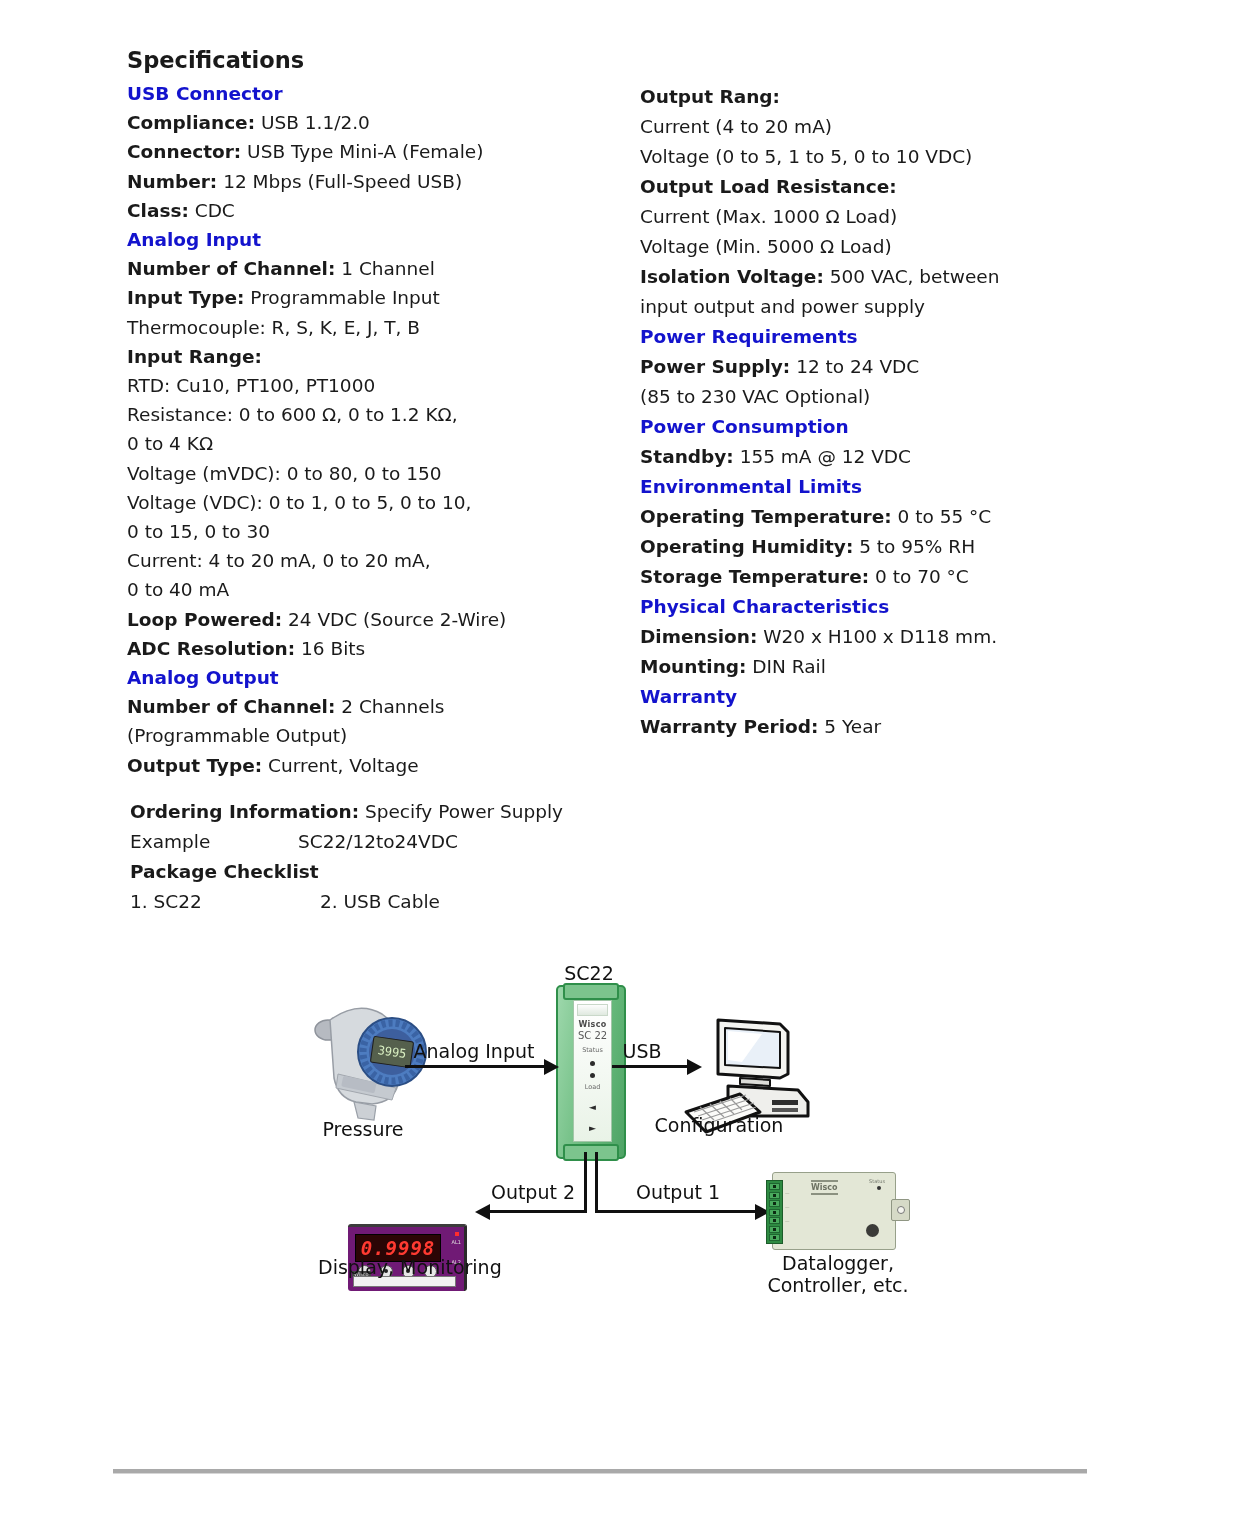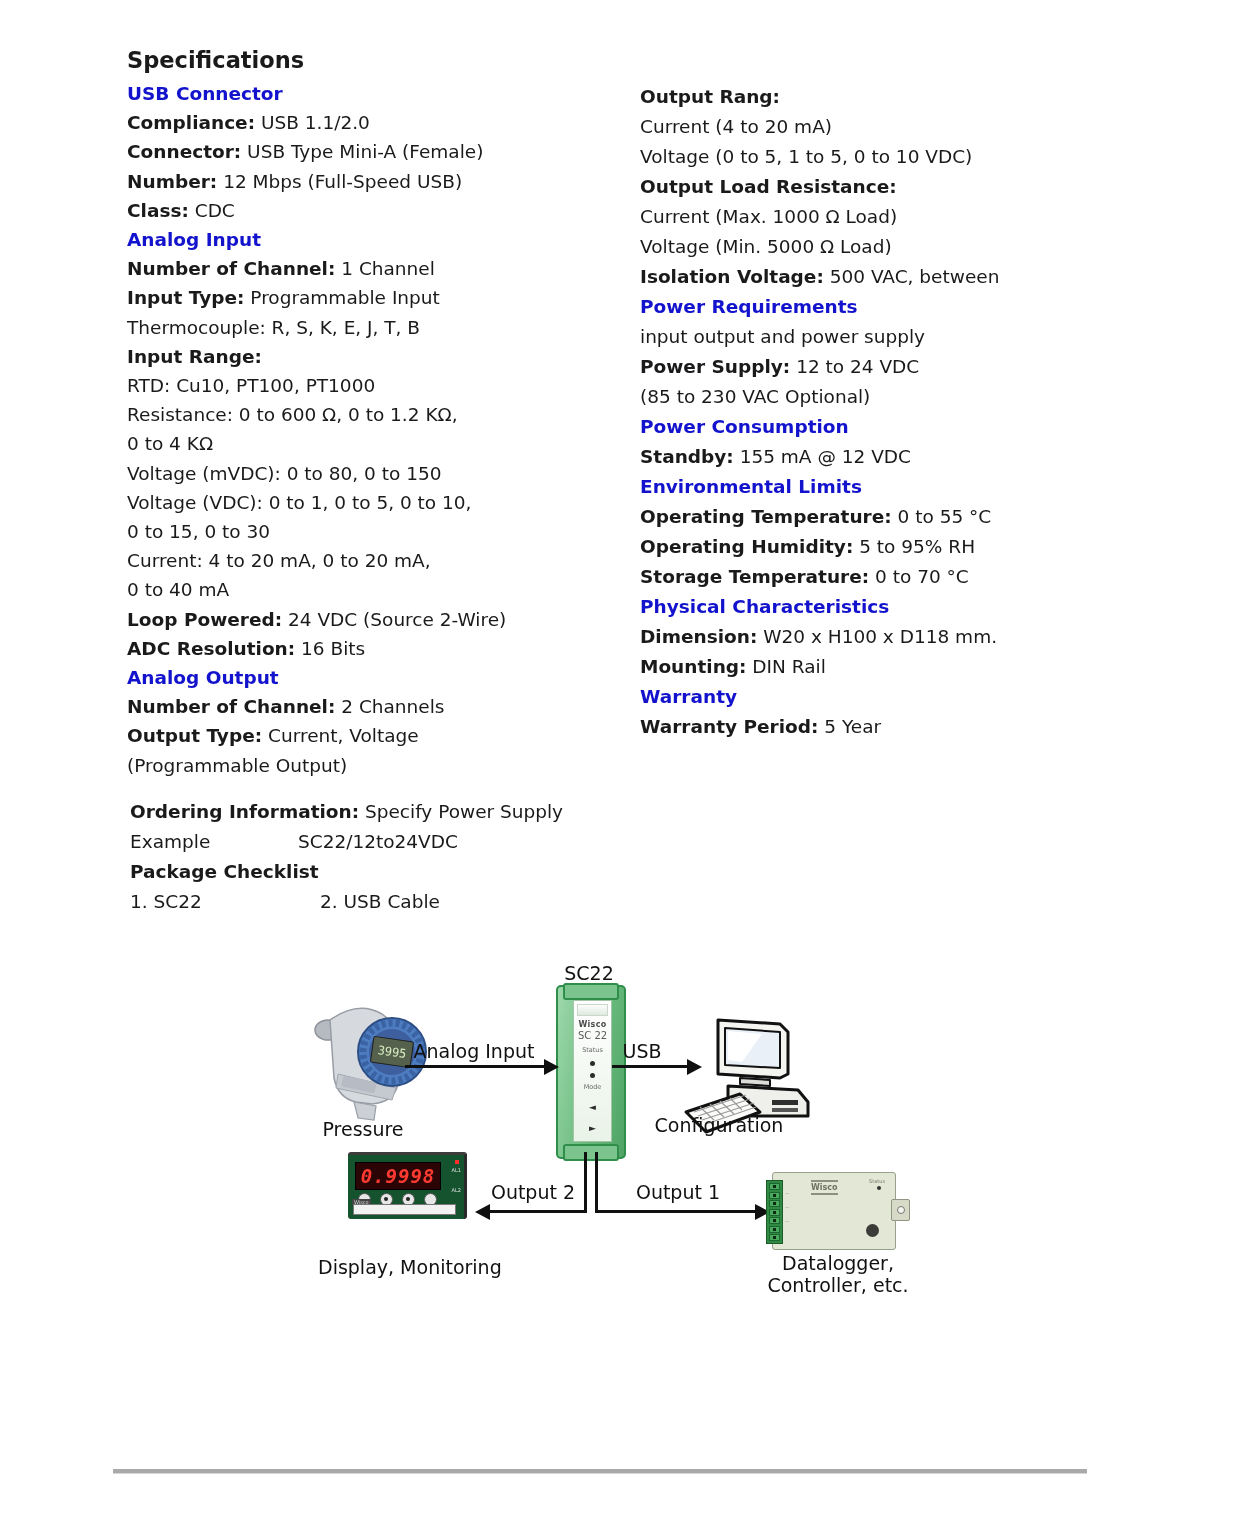--- a/index.html
+++ b/index.html
@@ -35,21 +35,21 @@
   #sc22-module .cap.bot{bottom:-4px;}
   #sc22-face{position:absolute;left:15px;top:13px;width:37px;height:140px;background:linear-gradient(#ffffff,#e9f3e7);border:1px solid #a3c6a8;display:flex;flex-direction:column;align-items:center;font-family:"DejaVu Sans",sans-serif;}
   #sc22-face .shine{width:29px;height:10px;margin-top:3px;background:linear-gradient(#fdfdfd,#dfe9df);border:1px solid #c9d8c9;}
   #sc22-face .brand{font-size:8px;font-weight:bold;color:#4c4c4c;margin-top:4px;letter-spacing:0.3px;}
   #sc22-face .model{font-size:10px;color:#5a5a5a;margin-top:1px;}
   #sc22-face .tag{font-size:6.5px;color:#6a6a6a;margin-top:5px;}
   #sc22-face .led{width:5px;height:5px;border-radius:50%;background:#2c2c2c;margin-top:7px;}
   #sc22-face .tri{font-size:9px;color:#2c2c2c;margin-top:12px;line-height:9px;}
 
   
-  #panel-meter{left:348px;top:1152px;width:116px;height:64px;background:#14532d;border-radius:3px;border-top:3px solid #3c3c3c;border-right:3px solid #2a2a2a;}
+  #panel-meter{left:348px;top:1224px;width:116px;height:64px;background:#701a75;border-radius:3px;border-top:3px solid #3c3c3c;border-right:3px solid #2a2a2a;}
   #meter-window{position:absolute;left:7px;top:7px;width:84px;height:26px;background:#2b0505;border:1px solid #000;display:flex;align-items:center;justify-content:center;}
   #meter-value{font-family:"DejaVu Sans Mono",monospace;font-weight:bold;font-style:italic;font-size:19px;color:#ff3a31;letter-spacing:1px;}
   .meter-side{position:absolute;right:3px;font-size:5px;color:#e0e0e0;}
   #al1{top:12px;} #al2{top:32px;}
   #meter-reddot{position:absolute;right:5px;top:5px;width:4px;height:4px;background:#ff2d2d;}
   .mbtn{position:absolute;top:38px;width:11px;height:11px;border-radius:50%;background:#e6e6e6;border:1px solid #555;}
   .mbtn.dark:after{content:"";position:absolute;left:3px;top:3px;width:4px;height:4px;background:#222;border-radius:50%;}
   #meter-strip{position:absolute;left:5px;right:8px;bottom:4px;height:9px;background:#f2f2f2;border:1px solid #777;}
   #meter-brand{position:absolute;left:4px;bottom:14px;font-size:5px;color:#ddd;background:#444;padding:0 2px;}
 
@@ -89,33 +89,33 @@
     <div class="line">0 to 4 KΩ</div>
     <div class="line">Voltage (mVDC): 0 to 80, 0 to 150</div>
     <div class="line">Voltage (VDC): 0 to 1, 0 to 5, 0 to 10,</div>
     <div class="line">0 to 15, 0 to 30</div>
     <div class="line">Current: 4 to 20 mA, 0 to 20 mA,</div>
     <div class="line">0 to 40 mA</div>
     <div class="line"><b>Loop Powered:</b> 24 VDC (Source 2-Wire)</div>
     <div class="line"><b>ADC Resolution:</b> 16 Bits</div>
     <div class="line hdr">Analog Output</div>
     <div class="line"><b>Number of Channel:</b> 2 Channels</div>
+    <div class="line">(Programmable Output)</div>
     <div class="line"><b>Output Type:</b> Current, Voltage</div>
-    <div class="line">(Programmable Output)</div>
   </div>
 <div class="abs spec-col" id="right-col">
     <div class="line"><b>Output Rang:</b></div>
     <div class="line">Current (4 to 20 mA)</div>
     <div class="line">Voltage (0 to 5, 1 to 5, 0 to 10 VDC)</div>
     <div class="line"><b>Output Load Resistance:</b></div>
     <div class="line">Current (Max. 1000 Ω Load)</div>
     <div class="line">Voltage (Min. 5000 Ω Load)</div>
     <div class="line"><b>Isolation Voltage:</b> 500 VAC, between</div>
+    <div class="line">input output and power supply</div>
     <div class="line hdr">Power Requirements</div>
-    <div class="line">input output and power supply</div>
     <div class="line"><b>Power Supply:</b> 12 to 24 VDC</div>
     <div class="line">(85 to 230 VAC Optional)</div>
     <div class="line hdr">Power Consumption</div>
     <div class="line"><b>Standby:</b> 155 mA @ 12 VDC</div>
     <div class="line hdr">Environmental Limits</div>
     <div class="line"><b>Operating Temperature:</b> 0 to 55 °C</div>
     <div class="line"><b>Operating Humidity:</b> 5 to 95% RH</div>
     <div class="line"><b>Storage Temperature:</b> 0 to 70 °C</div>
     <div class="line hdr">Physical Characteristics</div>
     <div class="line"><b>Dimension:</b> W20 x H100 x D118 mm.</div>
@@ -138,21 +138,21 @@
   <div class="abs" id="sc22-module">
     <div class="cap top"></div>
     <div class="cap bot"></div>
     <div id="sc22-face">
       <div class="shine"></div>
       <div class="brand">Wisco</div>
       <div class="model">SC 22</div>
       <div class="tag">Status</div>
       <div class="led"></div>
       <div class="led"></div>
-      <div class="tag">Mode</div>
+      <div class="tag">Load</div>
       <div class="tri">◄</div>
       <div class="tri">►</div>
     </div>
   </div>
 
   <svg class="abs" style="left:306px;top:1000px;" width="134" height="124" viewBox="0 0 134 124">
     <ellipse cx="22" cy="30" rx="13" ry="10" fill="#b6bac1" stroke="#8e939b" stroke-width="1.5"></ellipse>
     <path d="M24 20 Q52 0 76 14 L86 22 Q100 34 96 58 L92 84 Q88 102 66 104 L50 102 Q32 98 28 78 Z" fill="#d6dade" stroke="#989da5" stroke-width="1.5"></path>
     <path d="M32 74 L90 88 L86 100 L30 88 Z" fill="#c5cad0" stroke="#a2a7ae" stroke-width="1"></path>
     <rect x="36" y="79" width="34" height="11" rx="2" fill="#b7bcc4" transform="rotate(12 53 84)"></rect>

